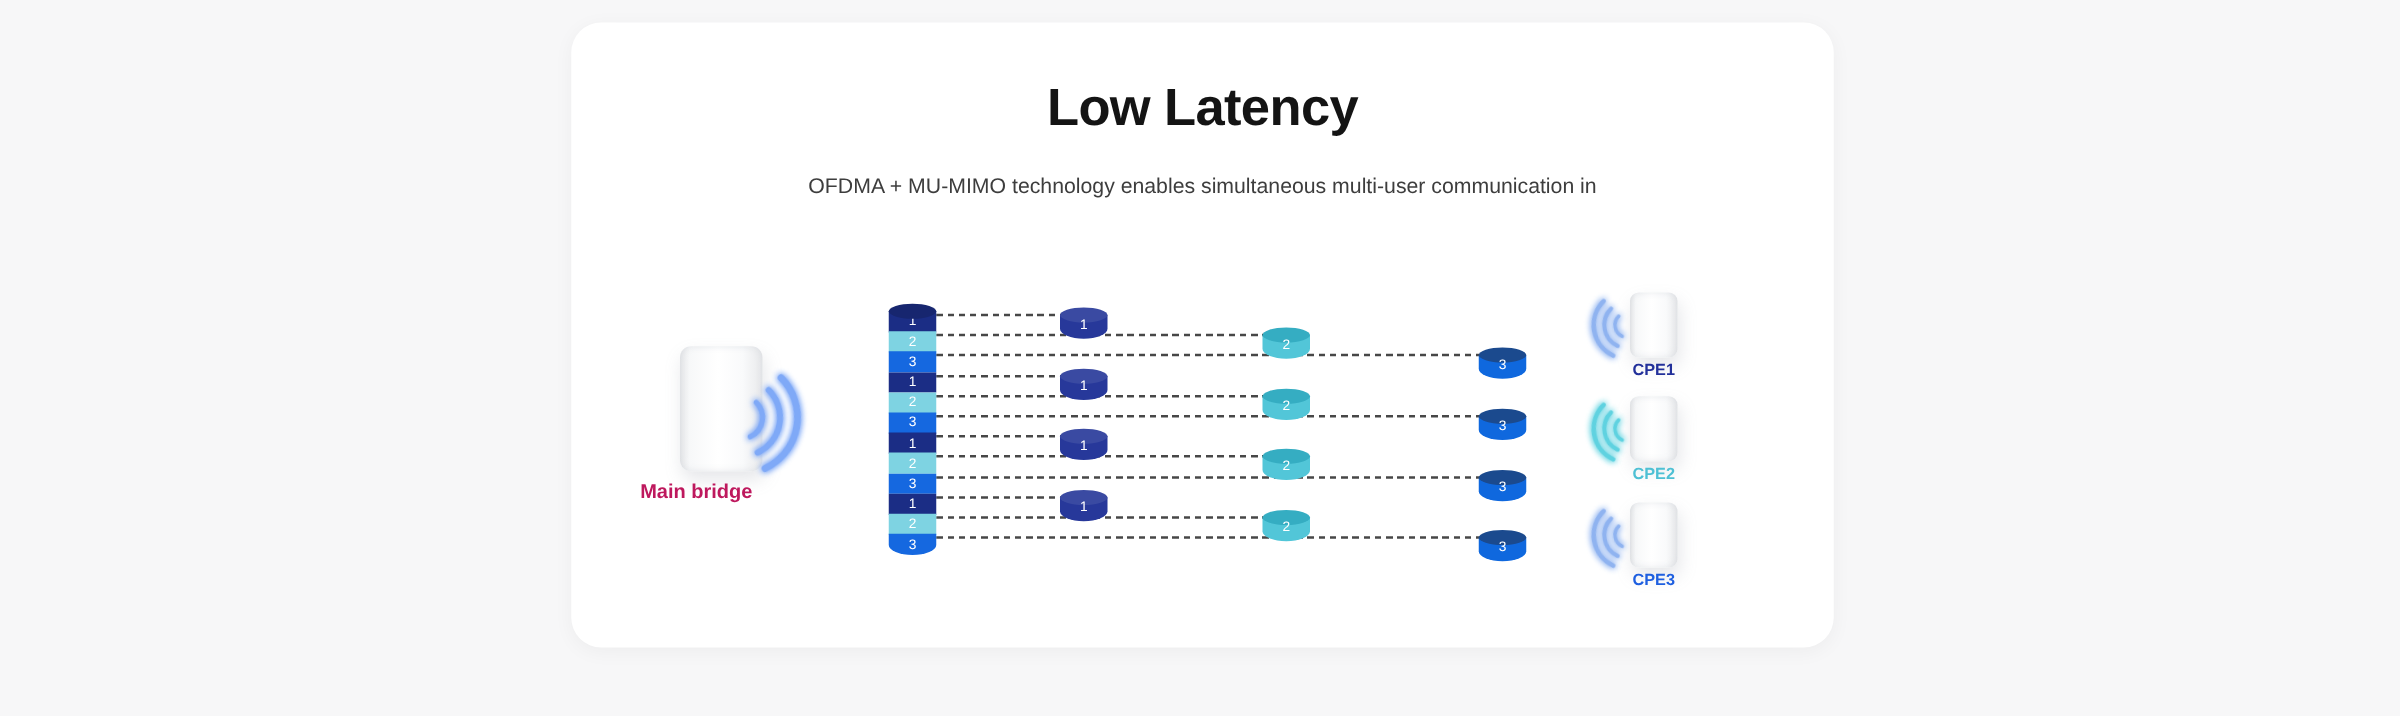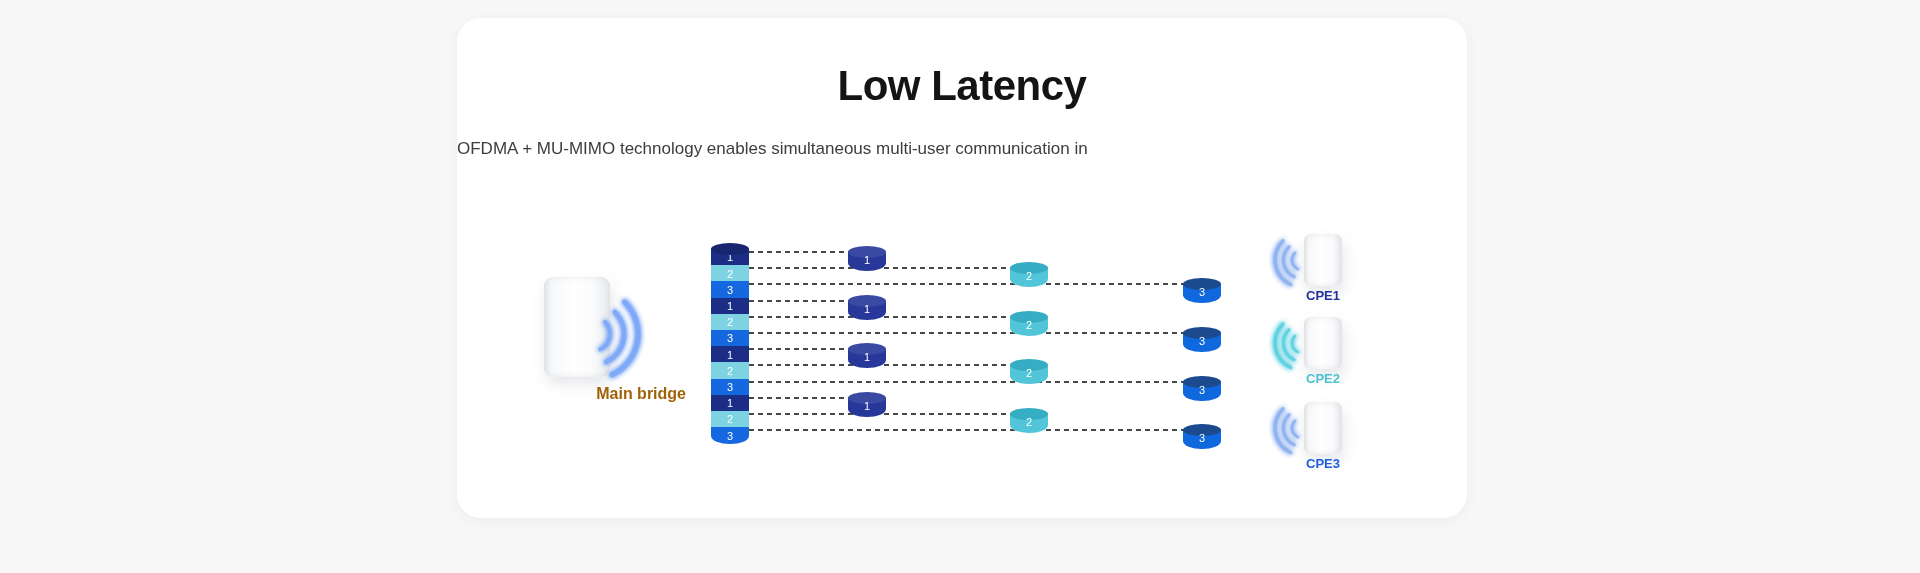--- a/index.html
+++ b/index.html
@@ -14,21 +14,21 @@
     background:#ffffff;border-radius:24px;
     box-shadow:0 3px 16px rgba(0,0,0,0.045);
   }
   .title{
     position:absolute;left:457px;top:62px;width:1010px;
     text-align:center;font-size:42px;font-weight:700;color:#141414;
     letter-spacing:-0.5px;
   }
   .subtitle{
     position:absolute;left:457px;top:134px;width:1010px;
-    font-size:17px;line-height:29px;color:#3d3d3d;
+    text-align:center;font-size:17px;line-height:29px;color:#3d3d3d;
   }
   .device{
     position:absolute;border-radius:9px;
     background:linear-gradient(90deg,#e7e8ea 0%,#f7f8f9 12%,#ffffff 46%,#f9fafb 76%,#e8e9eb 100%);
     box-shadow:inset 0 0 6px rgba(180,185,195,0.30), 2px 7px 14px rgba(140,145,160,0.22);
   }
   .dash-line{position:absolute;height:2px;z-index:1;}
   .band{position:absolute;width:38px;z-index:2;display:flex;align-items:center;justify-content:center;
         color:#fff;font-size:11px;font-weight:400;}
   .stack-cap{position:absolute;width:38px;height:12px;border-radius:50%;z-index:3;}
@@ -68,21 +68,21 @@
   </div>
 
   <div class="device" style="left:544px;top:277px;width:66px;height:100px;"></div>
   <div id="main-waves" class="waves" style="left:588px;top:288px;"><svg width="64" height="92" viewBox="0 0 64 92" style="overflow:visible">
         <g filter="url(#wave-glow)" transform="rotate(10 5 46)">
           <path d="M 14.8 32.1 A 17 17 0 0 1 14.8 59.9" fill="none" stroke="#7fa9f7" stroke-width="4.2" stroke-linecap="round"></path>
           <path d="M 22.8 20.6 A 31 31 0 0 1 22.8 71.4" fill="none" stroke="#7fa9f7" stroke-width="4.8" stroke-linecap="round"></path>
           <path d="M 30.8 9.1 A 45 45 0 0 1 30.8 82.9" fill="none" stroke="#7fa9f7" stroke-width="5.4" stroke-linecap="round"></path>
         </g>
       </svg></div>
-  <div class="dev-label main-label" style="left: 526px; top: 385px; width: 160px; color: #a16207; text-align: right;">Main bridge</div>
+  <div class="dev-label main-label" style="left: 477px; top: 385px; width: 160px; color: #be185d;">Main bridge</div>
 
   <div id="diagram">
       <div class="stack-cap" style="left: 711px; top: 243px; position: absolute; background: rgb(23, 38, 111);"></div>
       <div class="band" style="left: 711px; top: 249px; height: 16.8px; background: rgb(27, 45, 133);">1</div>
       <div class="dash-line" style="left: 749px; top: 251px; width: 107px; background: repeating-linear-gradient(90deg, rgb(71, 71, 71) 0px, rgb(71, 71, 71) 5px, transparent 5px, transparent 9px);"></div>
       <div class="puck" style="left: 848px; top: 246px;">
         <div class="pbody" style="background:#27389a"></div>
         <div class="ptop" style="background:#3a4aa2"></div>
         <div class="pnum">1</div>
       </div>

